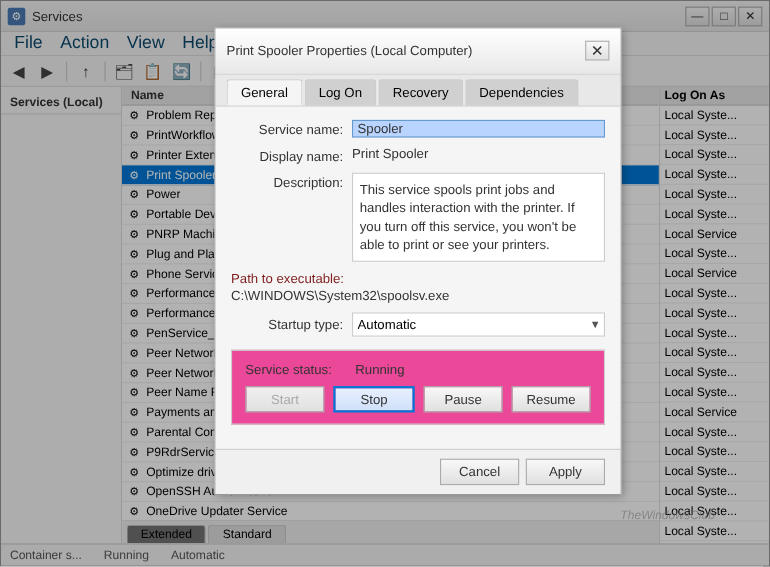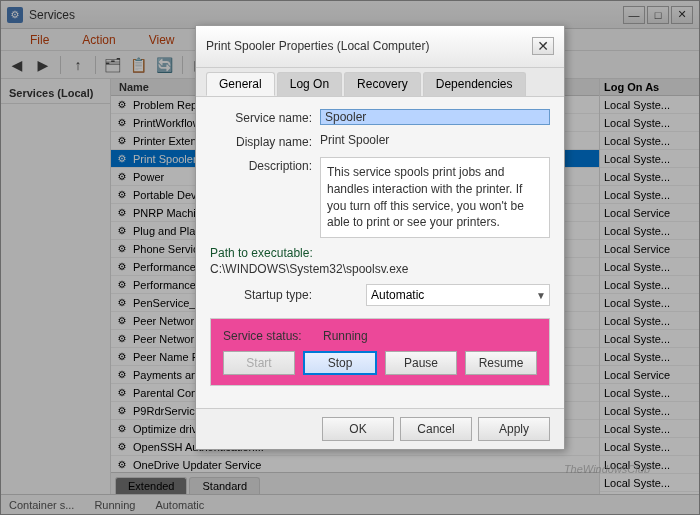--- a/index.html
+++ b/index.html
@@ -75,23 +75,22 @@
       background: #f5f5f5;
       border-bottom: 1px solid #ddd;
       display: flex;
       align-items: center;
       height: 22px;
       padding: 0 4px;
     }
     .menu-item {
       padding: 2px 8px;
       cursor: pointer;
-      color: #c2410c;
-      font-size: 12px;
-      margin-left: 17px;
+      color: #0c4a6e;
+      font-size: 16px;
     }
 
     
     .toolbar {
       background: #f5f5f5;
       border-bottom: 1px solid #ddd;
       display: flex;
       align-items: center;
       height: 28px;
       padding: 0 4px;
@@ -351,33 +350,32 @@
       background: white;
       border: 1px solid #ccc;
       padding: 6px;
       font-size: 12px;
       color: #333;
       line-height: 1.4;
       min-height: 56px;
     }
     .path-label {
       font-size: 12px;
-      color: #14532d;
+      color: #7f1d1d;
       margin-bottom: 2px;
     }
     .path-value {
       font-size: 12px;
       color: #333;
       margin-bottom: 8px;
     }
     .startup-row {
       display: flex;
       align-items: center;
       margin-bottom: 12px;
-      gap: 46px;
     }
     .startup-label {
       width: 110px;
       font-size: 12px;
       color: #333;
       text-align: right;
       padding-right: 8px;
     }
     .startup-select {
       flex: 1;
@@ -737,21 +735,20 @@
           <button class="svc-btn active-btn">Stop</button>
           <button class="svc-btn">Pause</button>
           <button class="svc-btn">Resume</button>
         </div>
       </div>
 
 
     </div>
 
     <div class="dialog-footer">
-      <button class="footer-btn">OK</button>
       <button class="footer-btn">Cancel</button>
       <button class="footer-btn">Apply</button>
     </div>
 
   </div>
 </div>
 
 <div class="watermark">TheWindowsClub</div>
 
 </body></html>

